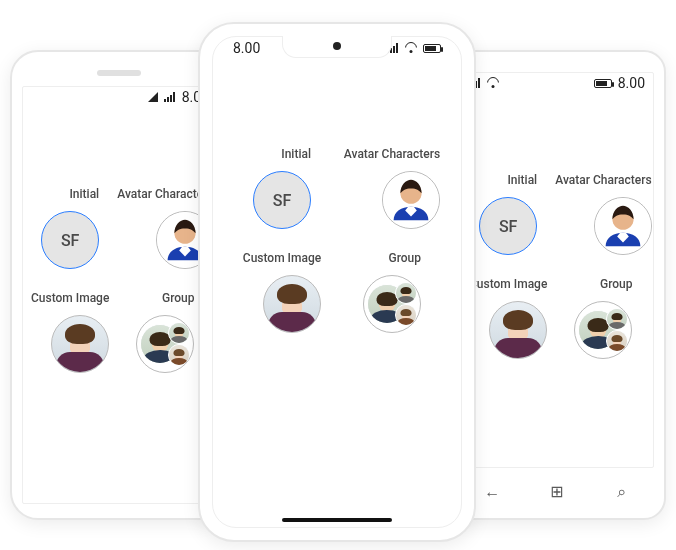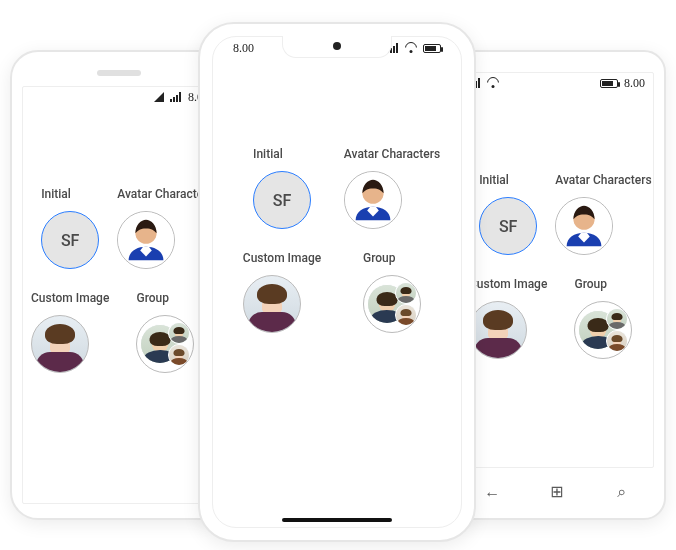--- a/index.html
+++ b/index.html
@@ -84,21 +84,21 @@
     display: flex; justify-content: space-around; align-items: center;
     color: #5a5a5a;
   }
   .winphone .navbar .nb { width: 30px; text-align: center; font-size: 16px; }
 
   
   .statusbar {
     height: 20px;
     display: flex; align-items: center; justify-content: space-between;
     padding: 0 8px;
-    font-size: 12px; color: #222; font-family: Liberation Serif, serif;
+    font-size: 14px; color: #222;
   }
   .statusbar .sb-left, .statusbar .sb-right { display:flex; align-items:center; gap:6px; }
   .iphone .statusbar { padding: 2px 16px 0 16px; }
   .iphone .statusbar .sb-left { margin-left: 4px;}
   .iphone .statusbar .sb-right { margin-right: 4px;}
   .android .statusbar { justify-content:flex-end; padding-right:6px; }
   .winphone .statusbar { justify-content:space-between; }
 
   
   .ico { display:inline-block; }
@@ -121,21 +121,21 @@
   .ico-tri { width:0;height:0;border-left:10px solid transparent;border-bottom:10px solid #222;}
 
   
   .content {
     position:absolute; left:0; right:0; top:100px; 
     display:grid; grid-template-columns: 1fr 1fr; 
     row-gap: 22px; column-gap: 8px;
     padding: 0 8px;
     justify-items:center;
   }
-  .cell { display:flex; flex-direction:column; align-items:flex-start; gap:10px; }
+  .cell { display:flex; flex-direction:column; align-items:flex-end; gap:10px; }
   .cell .cap { font-size: 12px; color:#4a4a4a; font-weight:500; white-space:nowrap;}
 
   
   .av {
     width: 58px; height:58px; border-radius:50%;
     border: 1px solid #bbb;
     display:flex; align-items:center; justify-content:center;
     overflow:hidden; background:#fff;
     position:relative;
   }

